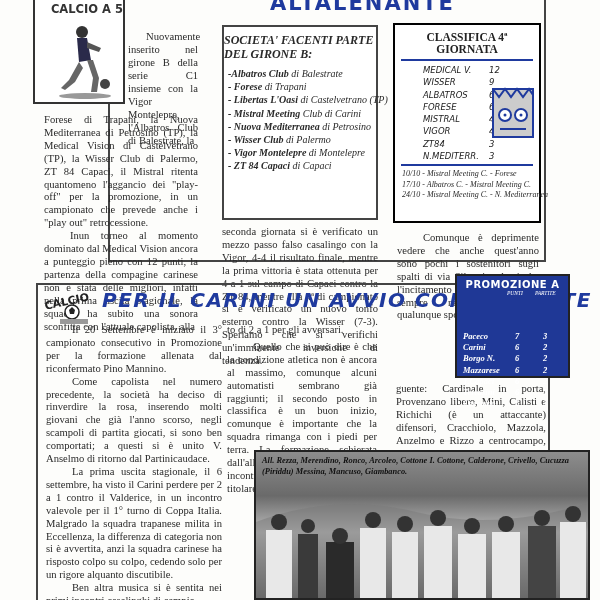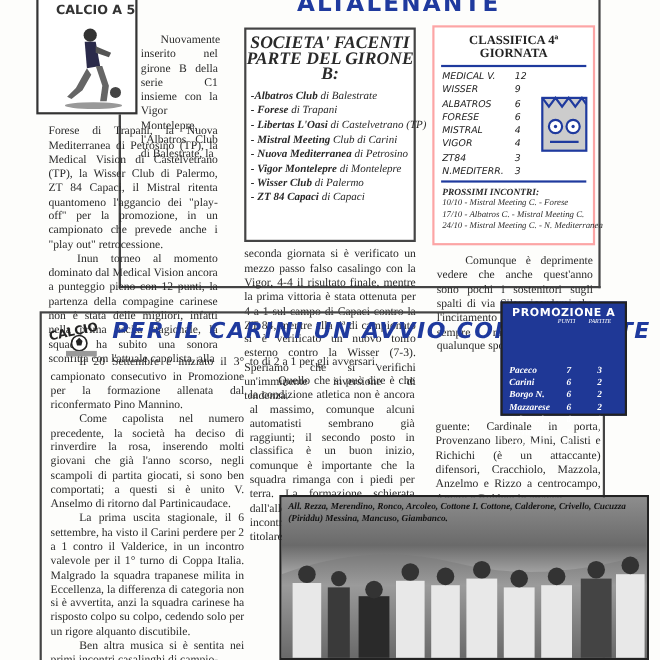--- a/index.html
+++ b/index.html
@@ -11,25 +11,25 @@
   .txt p { margin:0; text-indent:26px; }
   .title-blue { color:#1f3a9e; font-family:"DejaVu Sans", sans-serif; font-style:italic;
                 font-weight:bold; letter-spacing:1px; }
   
   .c5box { left:33px; top:-2px; width:92px; height:106px; border:2px solid #333; box-sizing:border-box; background:#fff; }
   .c5title { position:absolute; top:2px; left:0; right:0; text-align:right;
              font-family:"DejaVu Sans", sans-serif; font-weight:bold; font-size:11.5px; color:#333; }
   
   .girone { left:222px; top:25px; width:156px; height:195px; border:2px solid #444; box-sizing:border-box; background:#fff;
             font-family:"Liberation Serif", serif; font-style:italic; }
-  .girone h3 { margin:6px 0 6px; text-align:center; font-size:16px; line-height:14px; font-weight:bold; }
+  .girone h3 { margin:6px 0 6px; font-size:12px; line-height:14px; font-weight:bold; }
   .girone .row { font-size:10px; line-height:13.2px; padding-left:4px; white-space:nowrap; }
   .girone .row b { font-weight:bold; }
   
-  .classifica { left:393px; top:23px; width:148px; height:200px; border:2px solid #fca5a5; box-sizing:border-box; background:#fff; }
+  .classifica { left:393px; top:23px; width:148px; height:200px; border:2px solid #000000; box-sizing:border-box; background:#fff; }
   .cl-title { font-weight:bold; font-size:11.5px; text-align:center; margin-top:6px; color:#222; }
   .cl-line { height:2px; background:#1f3a9e; margin:4px 6px 3px; }
   .cl-row { font-family:"DejaVu Sans", sans-serif; font-style:italic; font-size:8.5px; line-height:12.3px; padding-left:7px; color:#222; }
   .cl-row span.v { position:absolute; left:73px; }
   .prox-h { font-style:italic; font-weight:bold; font-size:8.6px; padding-left:7px; margin-top:1px; }
   .prox { font-style:italic; font-size:8px; line-height:10.5px; padding-left:7px; white-space:nowrap; }
   
   .promo { left:455px; top:274px; width:115px; height:104px; background:#1f3896; color:#fff; border:2px solid #222; box-sizing:border-box; }
   .promo h4 { margin:3px 0 0; text-align:center; font-family:"DejaVu Sans", sans-serif; font-size:10px; font-weight:bold; letter-spacing:0.5px; }
   .promo .hdr { font-size:5.5px; font-style:italic; position:relative; height:7px; }
@@ -70,54 +70,53 @@
 </div>
 
 <div class="abs girone">
   <h3>SOCIETA' FACENTI PARTE DEL GIRONE B:</h3>
   <div id="girone-rows">
       <div class="row"><b>-Albatros Club</b><span> di Balestrate</span></div>
       <div class="row"><b>- Forese</b><span> di Trapani</span></div>
       <div class="row"><b>- Libertas L'Oasi</b><span> di Castelvetrano (TP)</span></div>
       <div class="row"><b>- Mistral Meeting</b><span> Club di Carini</span></div>
       <div class="row"><b>- Nuova Mediterranea</b><span> di Petrosino</span></div>
+      <div class="row"><b>- Wisser Club</b><span> di Palermo</span></div>
       <div class="row"><b>- Vigor Montelepre</b><span> di Montelepre</span></div>
-      <div class="row"><b>- Wisser Club</b><span> di Palermo</span></div>
       <div class="row"><b>- ZT 84 Capaci</b><span> di Capaci</span></div>
     </div>
 </div>
 
 <div class="abs txt" style="left:222px; top:226px; width:156px;">
   <p style="text-indent:0;">seconda giornata si è verificato un mezzo passo falso casalingo con la Vigor, 4-4 il risultato finale, mentre la prima vittoria è stata ottenuta per 4 a 1 sul campo di Capaci contro la ZT 84, mentre alla 4ª di campionato si è verificato un nuovo tonfo esterno contro la Wisser (7-3). Speriamo che si verifichi un'imminente inversione di tendenza.</p>
 </div>
 
 <div class="abs classifica">
   <div class="cl-title">CLASSIFICA 4ª GIORNATA</div>
   <div class="cl-line"></div>
-  <div id="cl-rows" style="position:relative;">
+  <div id="cl-rows" style="position:relative;padding-left:21px;">
       <div class="cl-row" style="position: relative;"><span>MEDICAL V.</span><span class="v">12</span></div>
       <div class="cl-row" style="position: relative;"><span>WISSER</span><span class="v">9</span></div>
       <div class="cl-row" style="position: relative;"><span>ALBATROS</span><span class="v">6</span></div>
       <div class="cl-row" style="position: relative;"><span>FORESE</span><span class="v">6</span></div>
       <div class="cl-row" style="position: relative;"><span>MISTRAL</span><span class="v">4</span></div>
       <div class="cl-row" style="position: relative;"><span>VIGOR</span><span class="v">4</span></div>
       <div class="cl-row" style="position: relative;"><span>ZT84</span><span class="v">3</span></div>
       <div class="cl-row" style="position: relative;"><span>N.MEDITERR.</span><span class="v">3</span></div>
     </div>
   <svg width="46" height="52" viewBox="0 0 46 52" style="position:absolute; left:95px; top:62px;">
     <rect x="3" y="2" width="40" height="48" fill="#ccc" stroke="#1f3a9e" stroke-width="2"></rect>
     <path d="M3 2 L9 10 L15 2 L21 10 L27 2 L33 10 L39 2 L43 8" fill="none" stroke="#1f3a9e" stroke-width="2"></path>
     <circle cx="15" cy="28" r="6" fill="#fff" stroke="#1f3a9e" stroke-width="2"></circle>
     <circle cx="31" cy="28" r="6" fill="#fff" stroke="#1f3a9e" stroke-width="2"></circle>
     <circle cx="15" cy="28" r="1.5" fill="#1f3a9e"></circle>
       <circle cx="31" cy="28" r="1.5" fill="#1f3a9e"></circle>
     <path d="M10 42 L36 42" stroke="#1f3a9e" stroke-width="2"></path>
   </svg>
   <div class="cl-line" style="margin-top:2px;"></div>
-  <div class="prox-h">PROSSIMI INCONTRI:</div>
   <div class="prox">10/10 - Mistral Meeting C. - Forese</div>
   <div class="prox">17/10 - Albatros C. - Mistral Meeting C.</div>
   <div class="prox">24/10 - Mistral Meeting C. - N. Mediterranea</div>
 </div>
 
 <div class="abs txt" style="left:397px; top:232px; width:142px;">
   <p>Comunque è deprimente vedere che anche quest'anno sono pochi i sostenitori sugli spalti di via Sila; ricorderei che l'incitamento del pubblico ha da sempre rappresentato per qualunque sport, l'uomo in più.</p>
 </div>
 
 <div class="frame" style="left:36px; top:283px; width:514px; height:330px;"></div>

